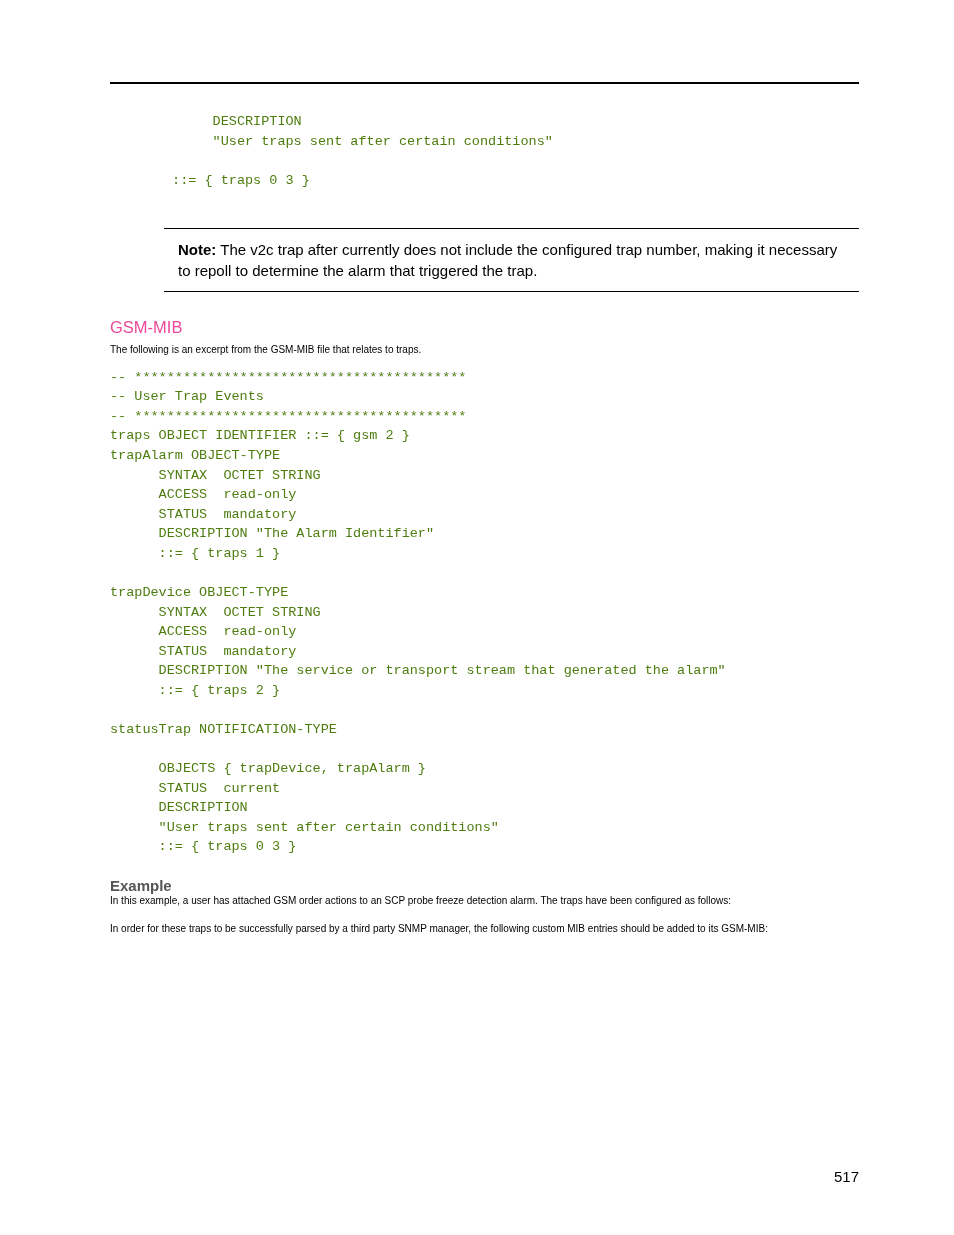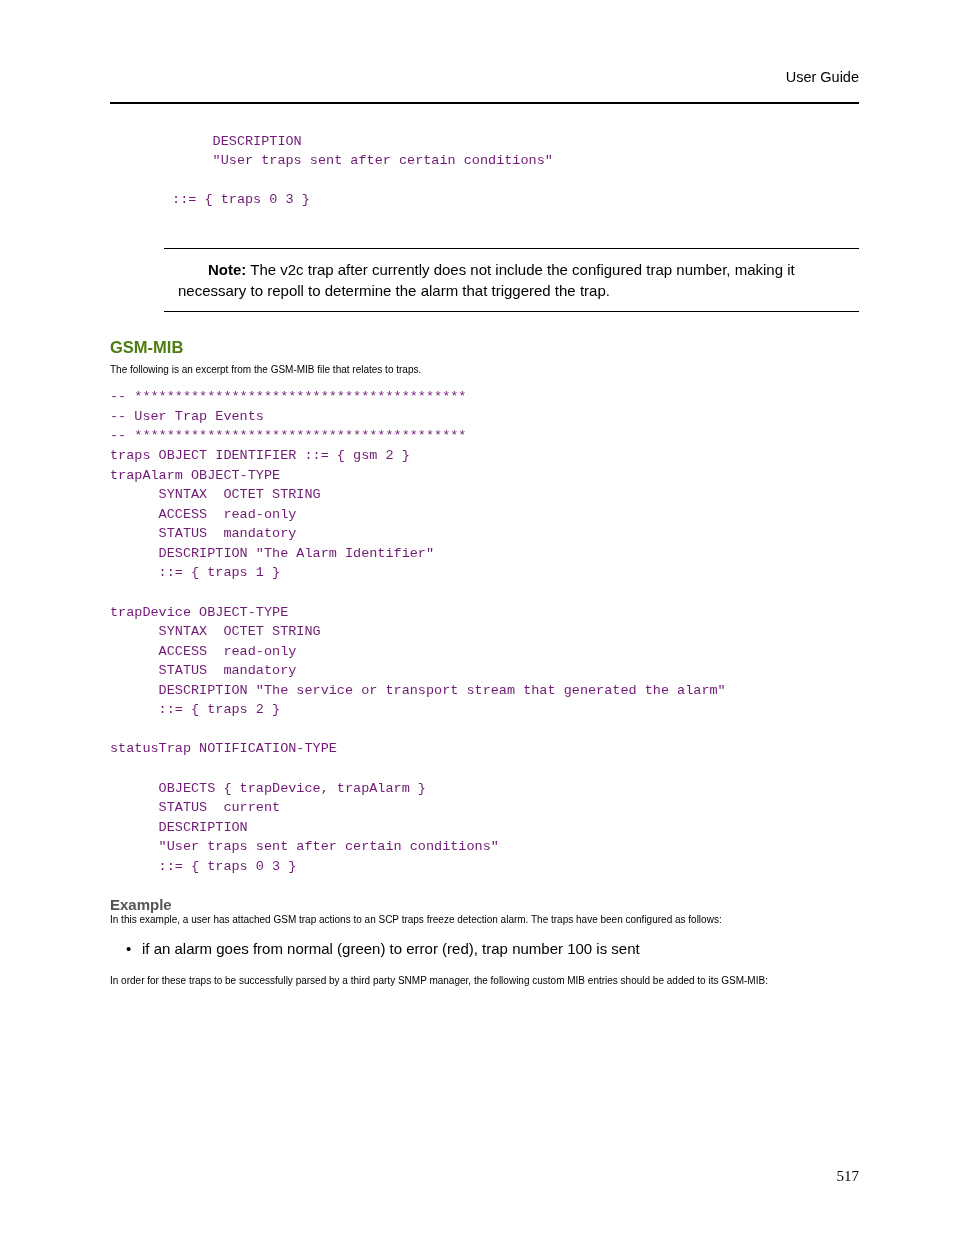--- a/index.html
+++ b/index.html
@@ -28,44 +28,43 @@
     .hr {
       border: none;
       border-top: 2px solid #000;
       margin-bottom: 28px;
     }
     .code {
       font-family: "Consolas", "Courier New", monospace;
       font-size: 13.5px;
       line-height: 1.45;
       white-space: pre;
-      color: #701a75;
+      color: #4d7c0f;
     }
     .code-block-1 {
       margin-left: 54px;
       margin-bottom: 38px;
     }
     .note-box {
       margin-left: 54px;
       margin-right: 0;
       border-top: 1.5px solid #000;
       border-bottom: 1.5px solid #000;
       padding: 10px 14px 10px 14px;
       font-size: 15px;
       line-height: 1.4;
       margin-bottom: 26px;
     }
     .note-box strong {
       font-weight: bold;
-      margin-left: 30px;
     }
     .section-heading {
-      font-weight: bold;
+      font-weight: normal;
       font-size: 16.5px;
-      color: #4d7c0f;
+      color: #ec4899;
       margin-bottom: 6px;
     }
     .body-text {
       font-size: 10px;
       line-height: 1.45;
       margin-bottom: 10px;
     }
     .code-block-2 {
       margin-top: 6px;
       margin-bottom: 20px;
@@ -95,28 +94,26 @@
       content: "•";
       position: absolute;
       left: 0;
       top: 0;
     }
     .page-number {
       position: absolute;
       bottom: 50px;
       right: 95px;
       font-size: 15px;
-      font-family: Liberation Serif, serif;
     }
   </style>
 </head>
 <body>
 
 <div class="header">
-  <div>User Guide</div>
 </div>
 
 <hr class="hr">
 
 <div class="code code-block-1">      DESCRIPTION
       "User traps sent after certain conditions"
 
  ::= { traps 0 3 }</div>
 
 <div class="note-box">
@@ -148,22 +145,21 @@
 statusTrap NOTIFICATION-TYPE
 
       OBJECTS { trapDevice, trapAlarm }
       STATUS  current
       DESCRIPTION
       "User traps sent after certain conditions"
       ::= { traps 0 3 }</div>
 
 <div class="sub-heading">Example</div>
 <div class="body-text">
-  <span>In this example, a user has attached GSM trap actions to an SCP traps </span><span class="italic">freeze detection</span><span> alarm. The traps have been configured as follows:</span>
+  <span>In this example, a user has attached GSM order actions to an SCP probe </span><span class="italic">freeze detection</span><span> alarm. The traps have been configured as follows:</span>
 </div>
 
 <ul class="bullets">
-  <li>if an alarm goes from normal (green) to error (red), trap number 100 is sent</li>
 </ul>
 
 <div class="body-text">In order for these traps to be successfully parsed by a third party SNMP manager, the following custom MIB entries should be added to its GSM-MIB:</div>
 
 <div class="page-number">517</div>
 
 </body></html>

